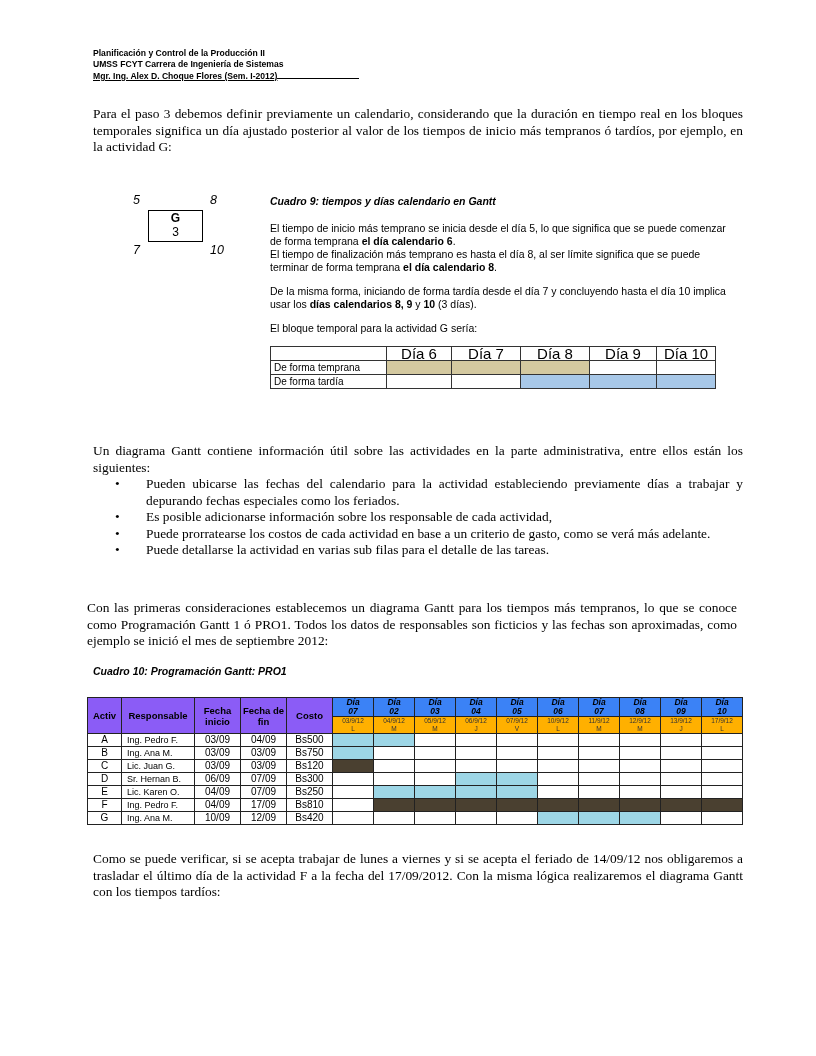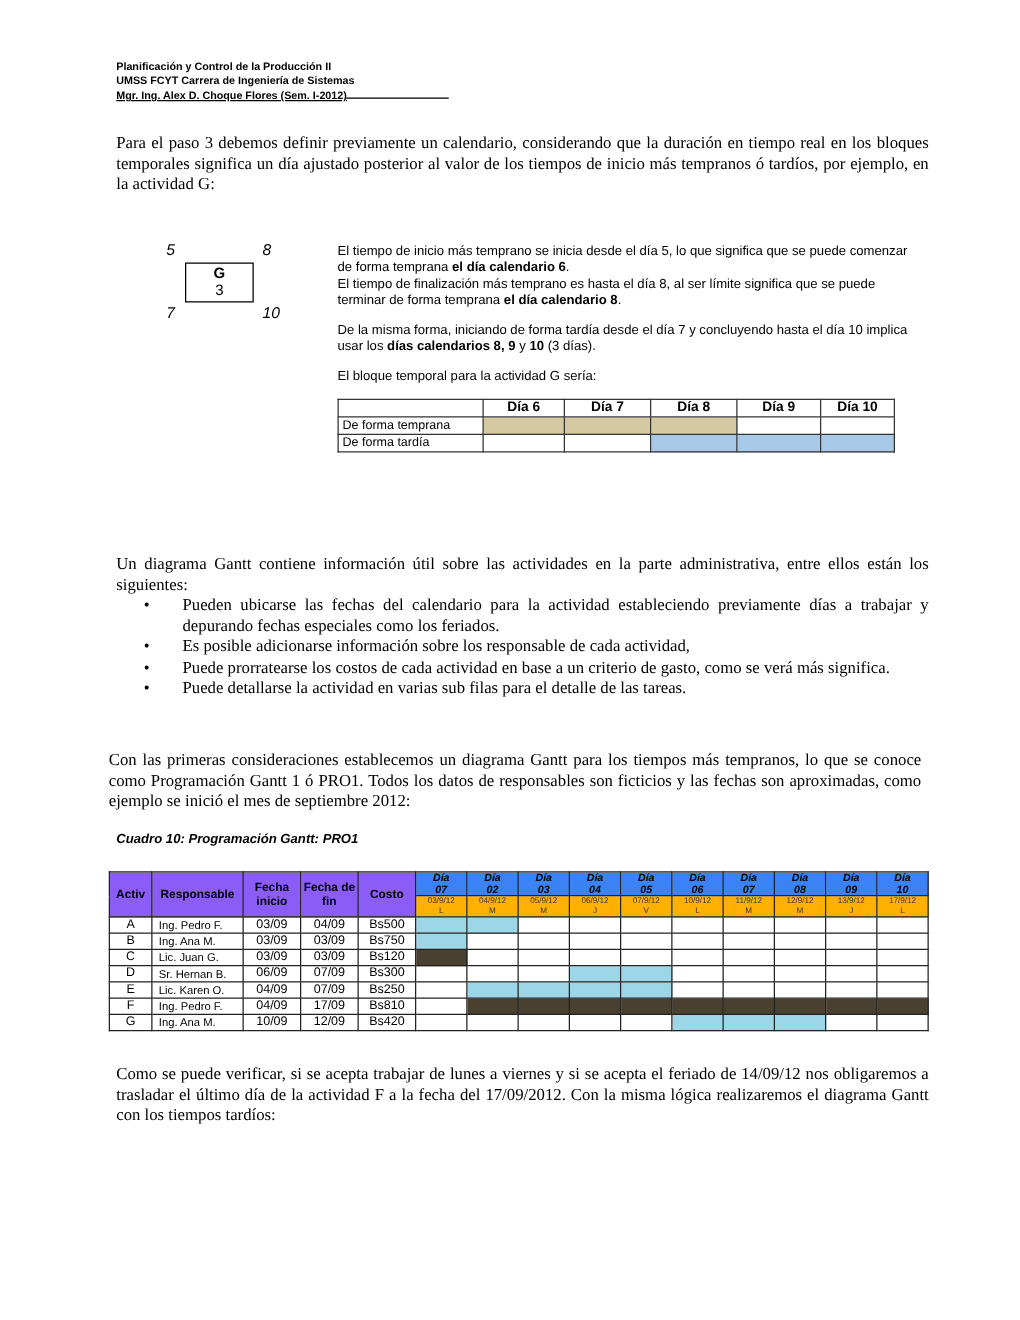--- a/index.html
+++ b/index.html
@@ -11,21 +11,21 @@
   .p1 { position: absolute; left: 93px; top: 106px; width: 650px; }
   .node { position: absolute; left: 130px; top: 193px; width: 100px; height: 70px; font-family: "Liberation Sans", sans-serif; font-size: 12.5px; font-style: italic; }
   .node .n { position: absolute; }
   .node .box { position: absolute; left: 18px; top: 17px; width: 53px; height: 30px; border: 1px solid #000; border-top-width: 1.5px; text-align: center; font-style: normal; font-size: 12px; line-height: 14px; }
   .node .box b { display: block; }
   .c9 { position: absolute; left: 270px; top: 195px; width: 470px; font-family: "Liberation Sans", sans-serif; font-size: 10.5px; line-height: 13px; }
   .c9 .title { font-weight: bold; font-style: italic; margin-bottom: 14px; }
   .c9 p { margin: 0 0 11px 0; }
   .t9 { border-collapse: collapse; margin-top: 0; font-family: "Liberation Sans", sans-serif; font-size: 10px; }
   .t9 td, .t9 th { border: 1px solid #333; height: 13px; padding: 0 3px; }
-  .t9 th { font-weight: bold; font-size: 11px; text-align: center; }
+  .t9 th { font-weight: normal; font-size: 15px; text-align: center; }
   .p2 { position: absolute; left: 93px; top: 443px; width: 650px; }
   .p2 ul { margin: 0; padding-left: 53px; }
   .p2 li { list-style: none; position: relative; }
   .p2 li::before { content: "•"; position: absolute; left: -31px; }
   .p3 { position: absolute; left: 87px; top: 600px; width: 650px; }
   .c10title { position: absolute; left: 93px; top: 665px; font-family: "Liberation Sans", sans-serif; font-size: 10.5px; font-weight: bold; font-style: italic; }
   .gantt { position: absolute; left: 87px; top: 697px; border-collapse: collapse; font-family: "Liberation Sans", sans-serif; }
   .gantt td, .gantt th { border: 1px solid #222; padding: 0; text-align: center; }
   .gantt th.y { background: #8b5cf6; font-size: 9.5px; font-weight: bold; }
   .gantt th.dia { background: #3b82f6; font-size: 8.5px; font-style: italic; font-weight: bold; line-height: 9px; height: 18px; }
@@ -53,20 +53,21 @@
   <span class="n" style="left:80px;top:0;">8</span>
   <div class="box">
     <b>G</b>
     <span>3</span>
   </div>
   <span class="n" style="left:3px;top:50px;">7</span>
   <span class="n" style="left:80px;top:50px;">10</span>
 </div>
 
 <div class="c9">
+  <div class="title">Cuadro 9: tiempos y días calendario en Gantt</div>
   <p>
     <span>El tiempo de inicio más temprano se inicia desde el día 5, lo que significa que se puede comenzar de forma temprana </span><b>el día calendario 6</b><span>.</span><br>
     <span>El tiempo de finalización más temprano es hasta el día 8, al ser límite significa que se puede terminar de forma temprana </span><b>el día calendario 8</b><span>.</span>
   </p>
   <p>
     <span>De la misma forma, iniciando de forma tardía desde el día 7 y concluyendo hasta el día 10 implica usar los </span><b>días calendarios 8, 9</b><span> y </span><b>10</b><span> (3 días).</span>
   </p>
   <p>El bloque temporal para la actividad G sería:</p>
   <table class="t9">
     <tbody>
@@ -96,21 +97,21 @@
     </tr>
   </tbody>
     </table>
 </div>
 
 <div class="serif p2">
   <div>Un diagrama Gantt contiene información útil sobre las actividades en la parte administrativa, entre ellos están los siguientes:</div>
   <ul>
     <li>Pueden ubicarse las fechas del calendario para la actividad estableciendo previamente días a trabajar y depurando fechas especiales como los feriados.</li>
     <li>Es posible adicionarse información sobre los responsable de cada actividad,</li>
-    <li>Puede prorratearse los costos de cada actividad en base a un criterio de gasto, como se verá más significa.</li>
+    <li>Puede prorratearse los costos de cada actividad en base a un criterio de gasto, como se verá más adelante.</li>
     <li>Puede detallarse la actividad en varias sub filas para el detalle de las tareas.</li>
   </ul>
 </div>
 
 <div class="serif p3">Con las primeras consideraciones establecemos un diagrama Gantt para los tiempos más tempranos, lo que se conoce como Programación Gantt 1 ó PRO1. Todos los datos de responsables son ficticios y las fechas son aproximadas, como ejemplo se inició el mes de septiembre 2012:</div>
 
 <div class="c10title">Cuadro 10: Programación Gantt: PRO1</div>
 
 <table class="gantt" id="gantt">
   <thead>

